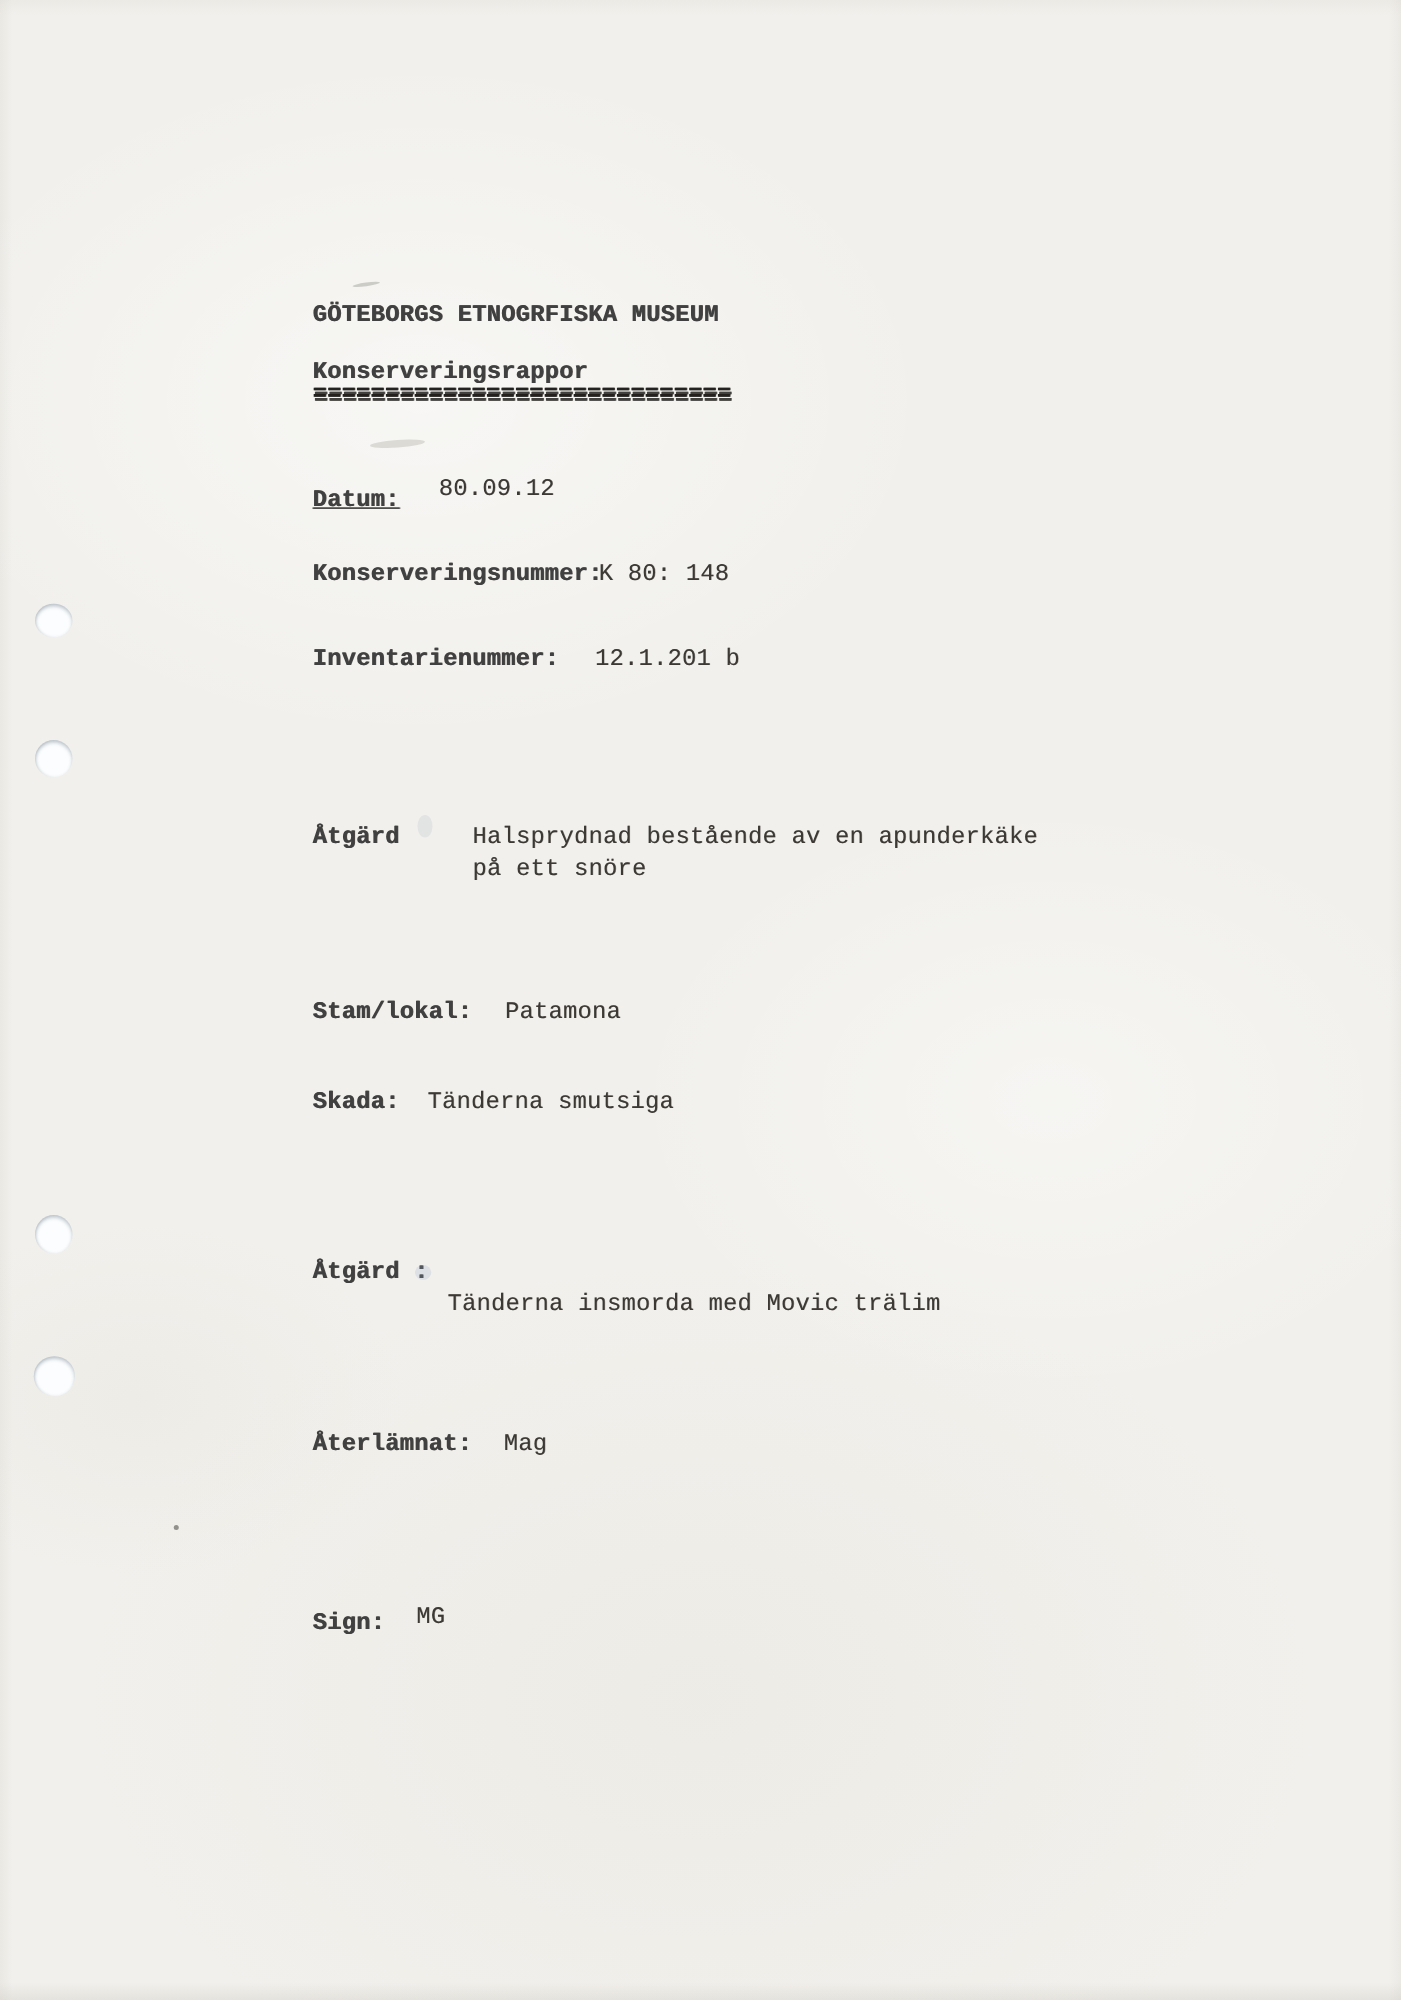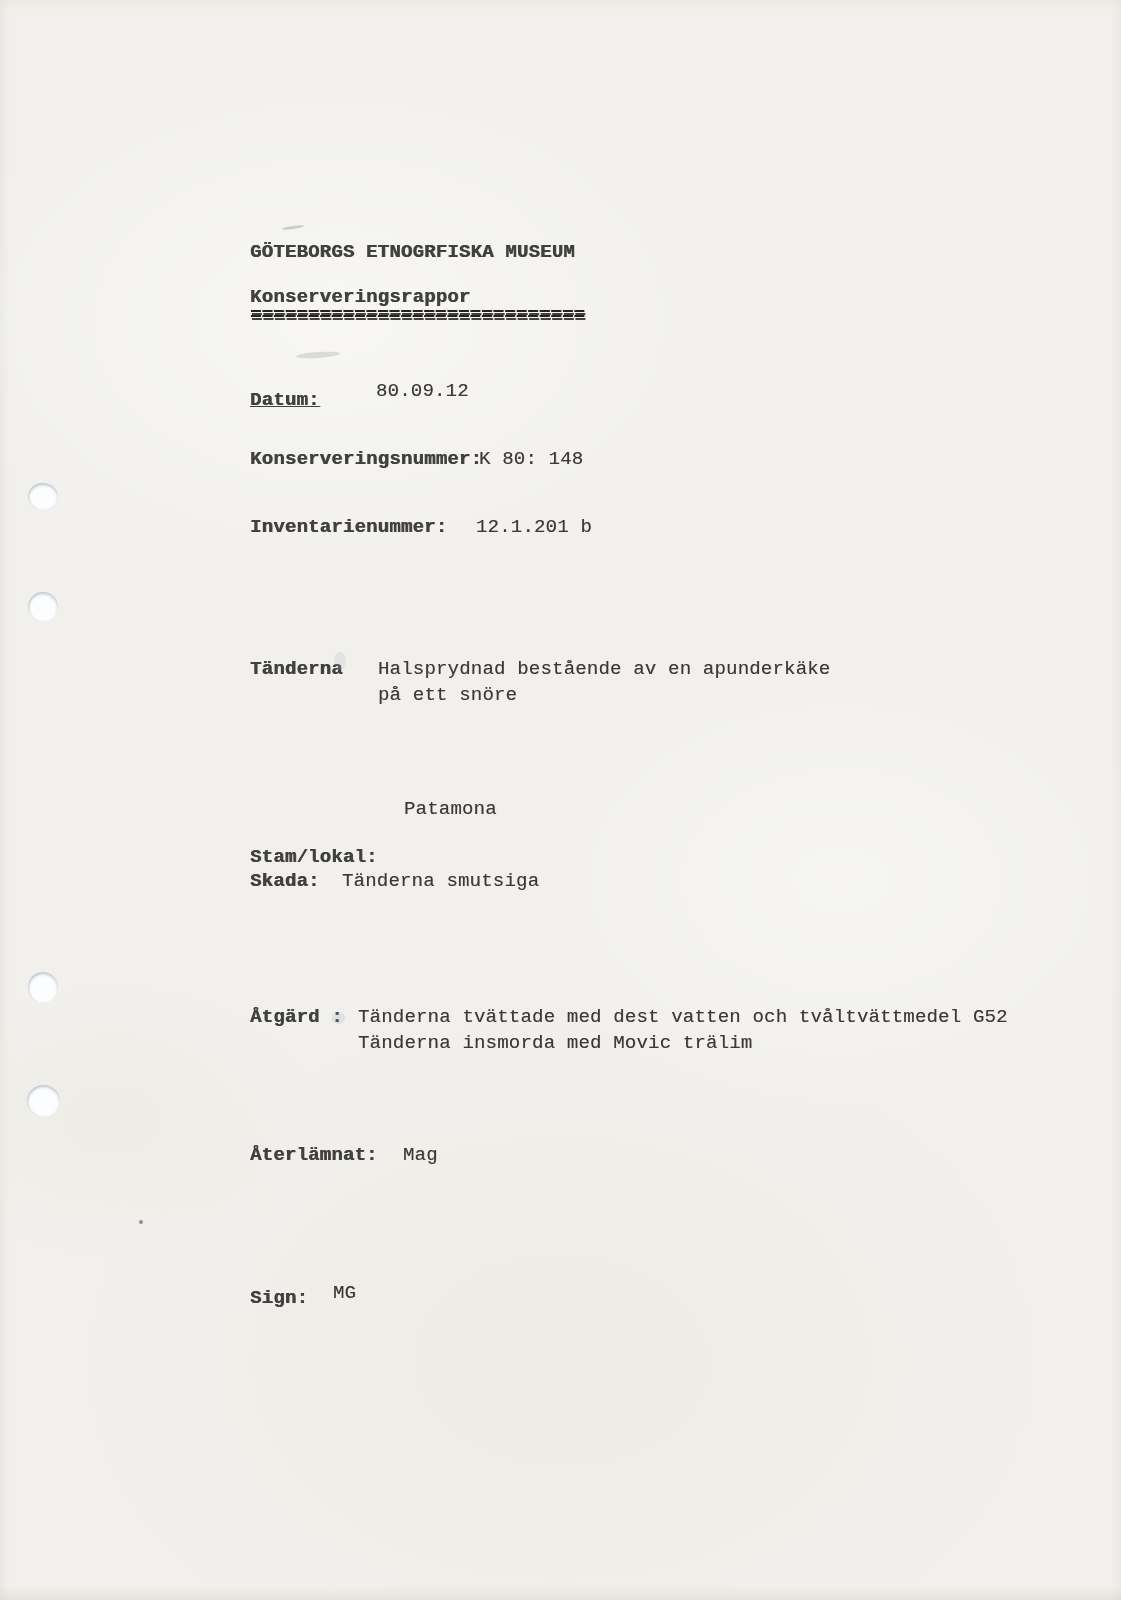--- a/index.html
+++ b/index.html
@@ -76,40 +76,39 @@
   <div class="hole" style="left:28px; top:972px; width:30px; height:31px;"></div>
   <div class="hole" style="left:27px; top:1085px; width:33px; height:32px;"></div>
 
   <div class="t label" style="left:250px; top:242px;">GÖTEBORGS ETNOGRFISKA MUSEUM</div>
   <div class="t label" style="left:250px; top:287px;">Konserveringsrappor</div>
 
   <div class="t underline-row" style="left:250px; top:305px;">=============================</div>
   <div class="t underline-row" style="left:251px; top:308px; opacity:0.85;">=============================</div>
 
   <div class="t label" style="left:250px; top:390px;text-decoration:underline;">Datum:</div>
-  <div class="t value" style="left:376px; top:381px;text-align:center;">80.09.12</div>
+  <div class="t value" style="left:351px; top:381px;text-align:center;">80.09.12</div>
 
   <div class="t label" style="left:250px; top:449px;">Konserveringsnummer:</div>
   <div class="t value" style="left:479px; top:449px;">K 80: 148</div>
 
   <div class="t label" style="left:250px; top:517px;">Inventarienummer:</div>
   <div class="t value" style="left:476px; top:517px;">12.1.201 b</div>
 
-  <div class="t label" style="left:250px; top:659px;">Tänderna</div>
+  <div class="t label" style="left:250px; top:659px;">Åtgärd</div>
   <div class="t value" style="left:378px; top:659px;">Halsprydnad bestående av en apunderkäke</div>
   <div class="t value" style="left:378px; top:685px;font-family:Liberation Mono, monospace;">på ett snöre</div>
 
-  <div class="t label" style="left:250px; top:799px;margin-top:48px;">Stam/lokal:</div>
+  <div class="t label" style="left:250px; top:799px;">Stam/lokal:</div>
   <div class="t value" style="left:404px; top:799px;">Patamona</div>
 
   <div class="t label" style="left:250px; top:871px;">Skada:</div>
   <div class="t value" style="left:342px; top:871px;">Tänderna smutsiga</div>
 
   <div class="t label" style="left:250px; top:1007px;">Åtgärd :</div>
-  <div class="t value" style="left:358px; top:1007px;">Tänderna tvättade med dest vatten och tvåltvättmedel G52</div>
   <div class="t value" style="left:358px; top:1033px;">Tänderna insmorda med Movic trälim</div>
 
   <div class="t label" style="left:250px; top:1145px;text-align:center;">Återlämnat:</div>
   <div class="t value" style="left:403px; top:1145px;">Mag</div>
 
   <div class="t label" style="left:250px; top:1288px;">Sign:</div>
   <div class="t value" style="left:333px; top:1283px;">MG</div>
 
   <div class="smudge" style="left:296px; top:352px; width:44px; height:6px; background:rgba(150,148,138,0.28); transform:rotate(-4deg);"></div>
   <div class="smudge" style="left:282px; top:226px; width:22px; height:3px; background:rgba(130,128,120,0.35); transform:rotate(-8deg);"></div>

